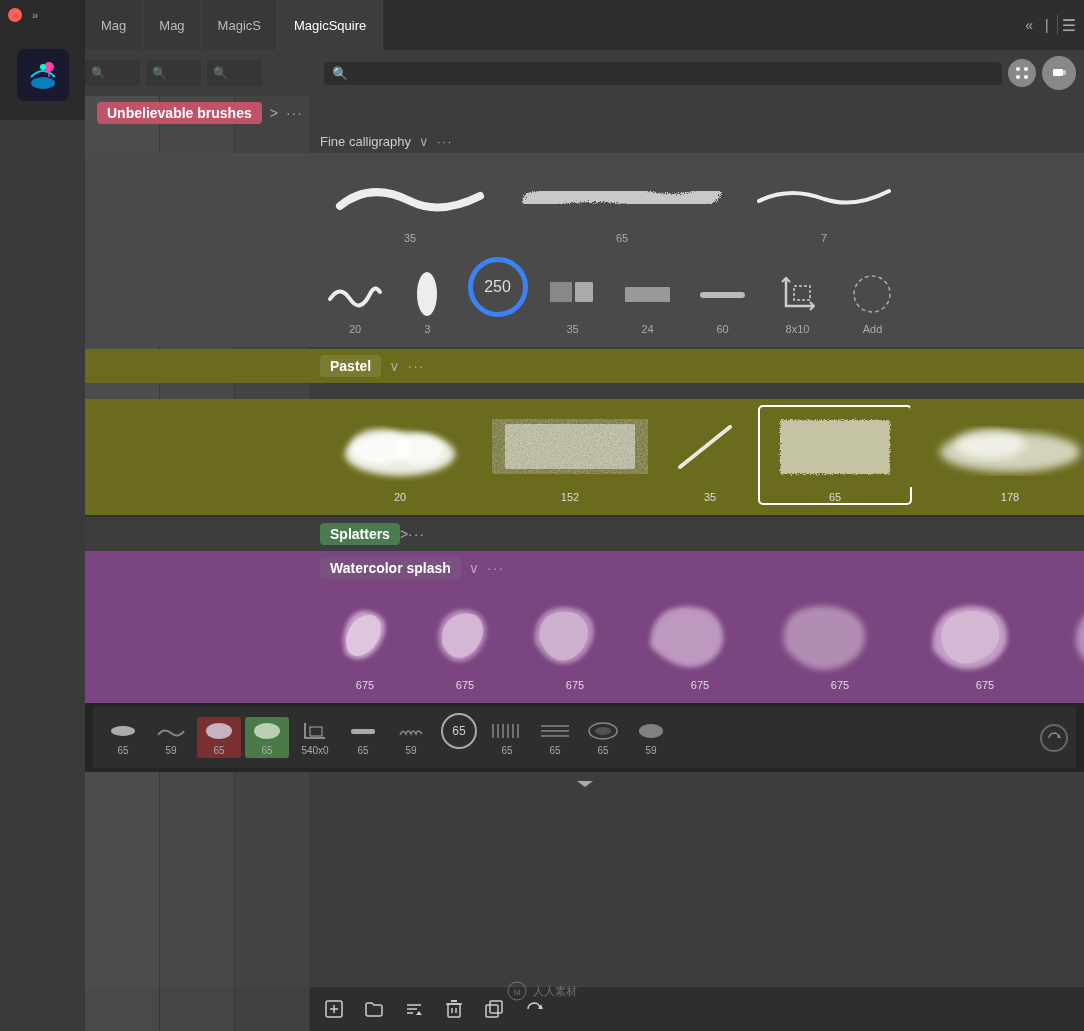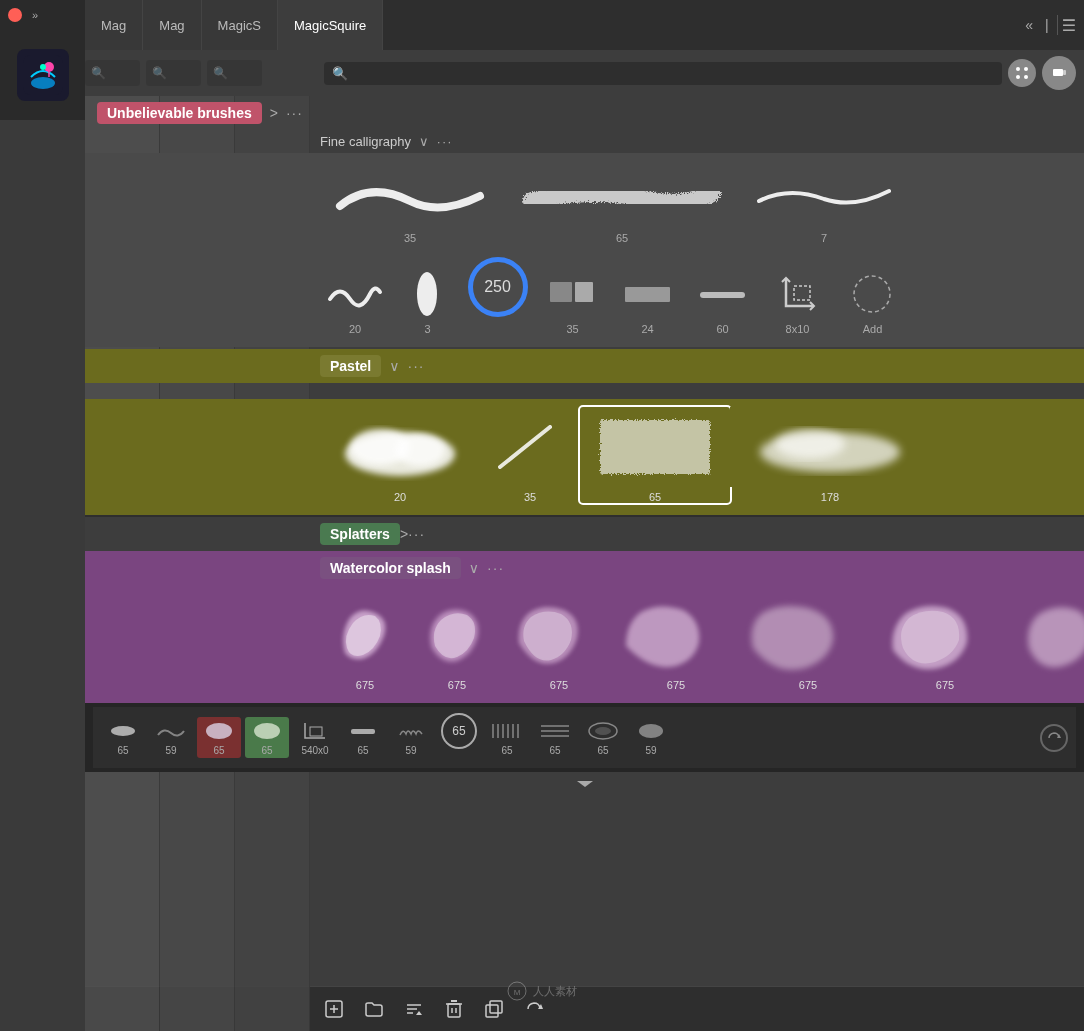--- a/index.html
+++ b/index.html
@@ -598,20 +598,33 @@
                 <feGaussianBlur stdDeviation="3"></feGaussianBlur>
               </filter>
             <ellipse cx="70" cy="42" rx="55" ry="22" fill="white" opacity="0.85" filter="url(#cloud-blur)"></ellipse>
             <ellipse cx="50" cy="35" rx="30" ry="18" fill="white" opacity="0.8" filter="url(#cloud-blur)"></ellipse>
             <ellipse cx="90" cy="38" rx="25" ry="16" fill="white" opacity="0.75" filter="url(#cloud-blur)"></ellipse>
           </svg>
         </div>
         <span class="brush-number" style="color:#ddd;">20</span>
       </div>
 
+      <div class="pastel-item">
+        <div style="width:180px;height:80px;background:#6b6b1e;display:flex;align-items:center;justify-content:center;">
+          <svg width="160" height="70" viewBox="0 0 160 70">
+            <filter id="texture">
+              <feTurbulence type="fractalNoise" baseFrequency="0.65" numOctaves="3" result="noise"></feTurbulence>
+              <feColorMatrix type="saturate" values="0" in="noise" result="grey"></feColorMatrix>
+              <feBlend in="SourceGraphic" in2="grey" mode="multiply"></feBlend>
+            </filter>
+            <rect x="15" y="12" width="130" height="45" fill="white" opacity="0.7" filter="url(#texture)" rx="2"></rect>
+          </svg>
+        </div>
+        <span class="brush-number" style="color:#ddd;">152</span>
+      </div>
 
       <div class="pastel-item">
         <div style="width:100px;height:80px;background:#6b6b1e;display:flex;align-items:center;justify-content:center;">
           <svg width="80" height="60" viewBox="0 0 80 60">
             <path d="M10 50 L60 10" stroke="white" stroke-width="4" stroke-linecap="round" opacity="0.85"></path>
           </svg>
         </div>
         <span class="brush-number" style="color:#ddd;">35</span>
       </div>
 
@@ -651,21 +664,21 @@
       <span class="group-expand">&gt;</span>
       <span class="group-more">···</span>
     </div>
 
     <div class="group-header watercolor-section" style="padding-left:235px;">
       <div class="group-label purple">Watercolor splash</div>
       <span class="group-expand">∨</span>
       <span class="group-more">···</span>
     </div>
 
-    <div style="background:#7a4580;padding:10px 12px 12px 235px;display:flex;gap:2px;overflow-x:hidden;">
+    <div style="background:#7a4580;padding:10px 12px 12px 235px;display:flex;gap:10px;overflow-x:hidden;">
 
       <div style="display:flex;flex-direction:column;align-items:center;gap:4px;cursor:pointer;">
         <div style="width:90px;height:80px;background:#7a4580;display:flex;align-items:center;justify-content:center;">
           <svg width="80" height="75" viewBox="0 0 80 75">
             <filter id="wc-blur">
                 <feGaussianBlur stdDeviation="2"></feGaussianBlur>
               </filter>
             <path d="M20 55 Q15 35 25 20 Q35 8 50 15 Q65 22 58 40 Q52 55 40 60 Q28 64 20 55Z" fill="#e8c8e8" opacity="0.7" filter="url(#wc-blur)"></path>
             <path d="M22 50 Q18 38 28 25 Q38 14 50 18 Q58 24 55 38 Q50 52 38 57 Q26 61 22 50Z" fill="white" opacity="0.4"></path>
           </svg>

